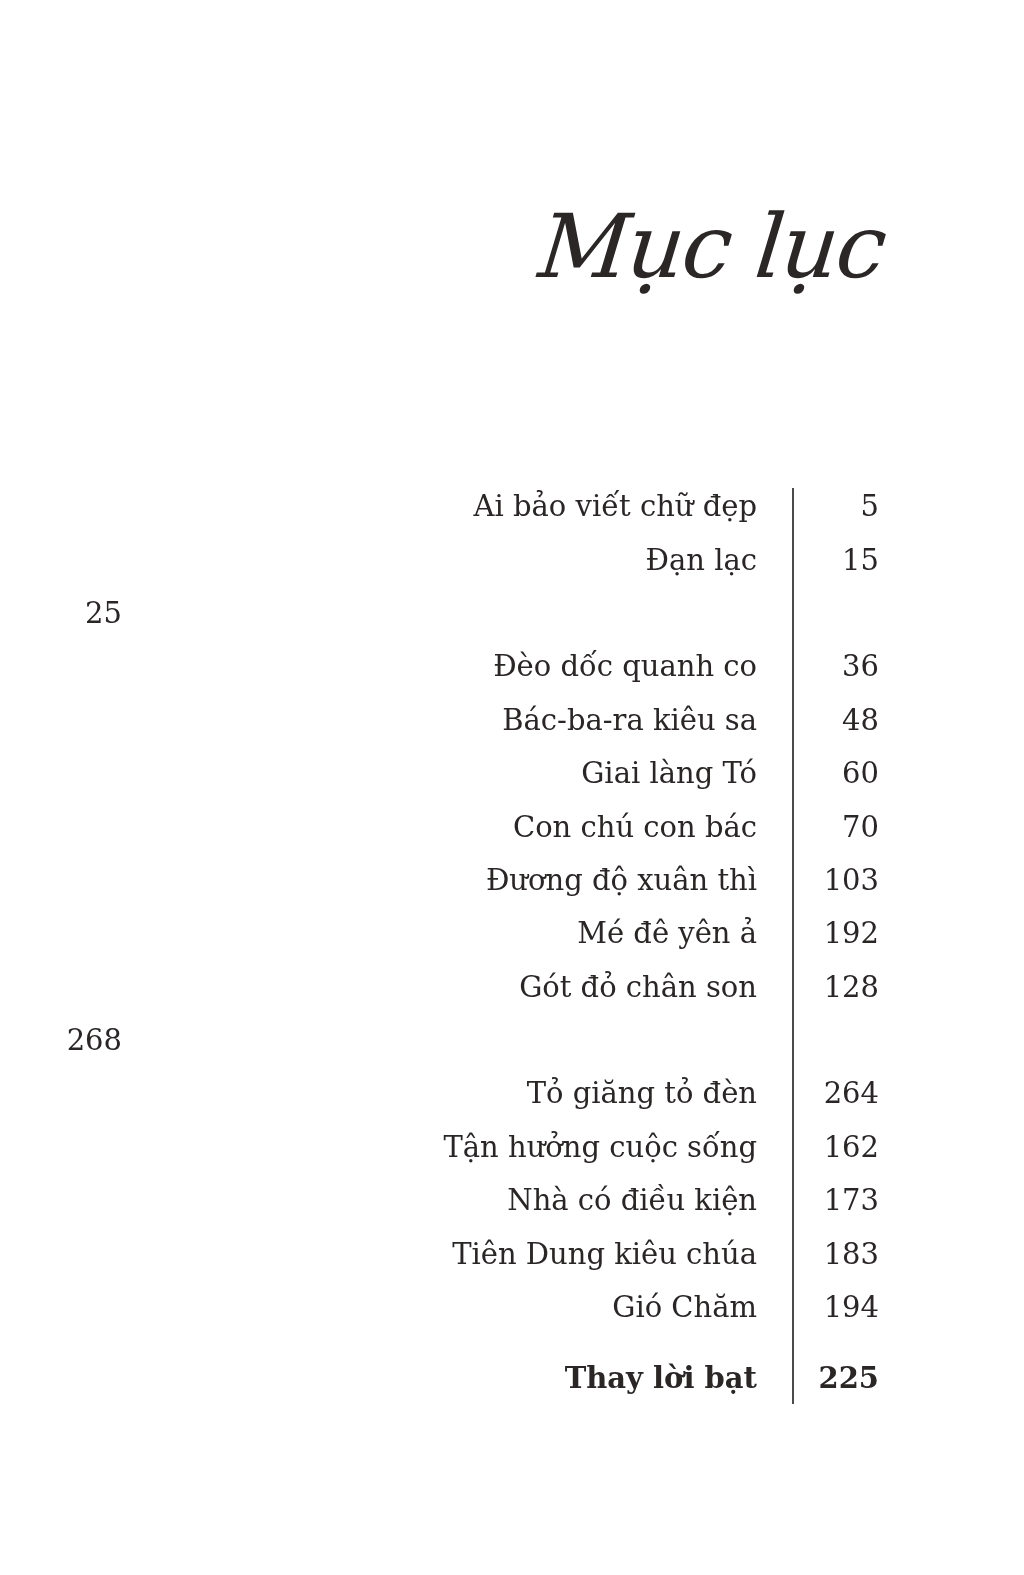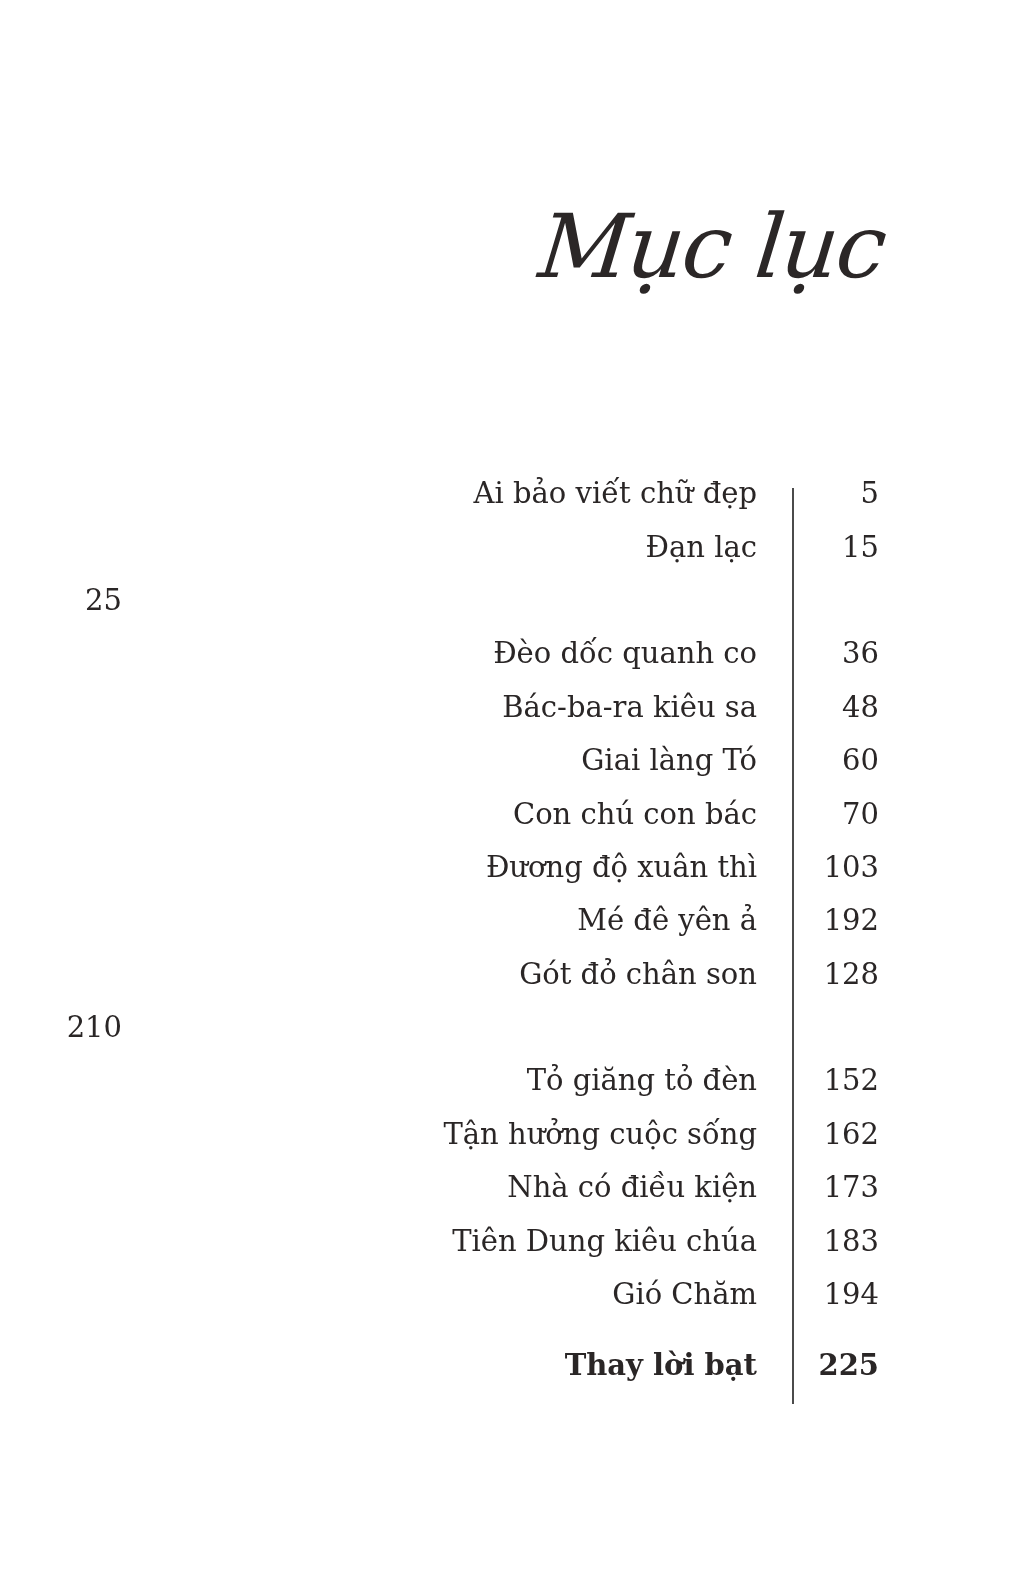--- a/index.html
+++ b/index.html
@@ -20,21 +20,21 @@
     font-size: 88px;
     line-height: 1;
     color: #2b2727;
     transform: skewX(-6deg);
     letter-spacing: -2px;
     white-space: nowrap;
   }
   .toc {
     position: absolute;
     left: 0;
-    top: 467px;
+    top: 480px;
     width: 1024px;
   }
   .toc-row {
     display: flex;
     height: 53.4px;
     align-items: center;
   }
   .toc-row.closing {
     margin-top: 18px;
     font-weight: bold;
@@ -112,26 +112,26 @@
     <div class="entry-title">Mé đê yên ả</div>
     <div class="entry-page">192</div>
   </div>
 
   <div class="toc-row">
     <div class="entry-title">Gót đỏ chân son</div>
     <div class="entry-page">128</div>
   </div>
 
   <div class="toc-row">
-    <div class="entry-page">210</div>
+    <div class="entry-page">268</div>
   </div>
 
   <div class="toc-row">
     <div class="entry-title">Tỏ giăng tỏ đèn</div>
-    <div class="entry-page">152</div>
+    <div class="entry-page">264</div>
   </div>
 
   <div class="toc-row">
     <div class="entry-title">Tận hưởng cuộc sống</div>
     <div class="entry-page">162</div>
   </div>
 
   <div class="toc-row">
     <div class="entry-title">Nhà có điều kiện</div>
     <div class="entry-page">173</div>

